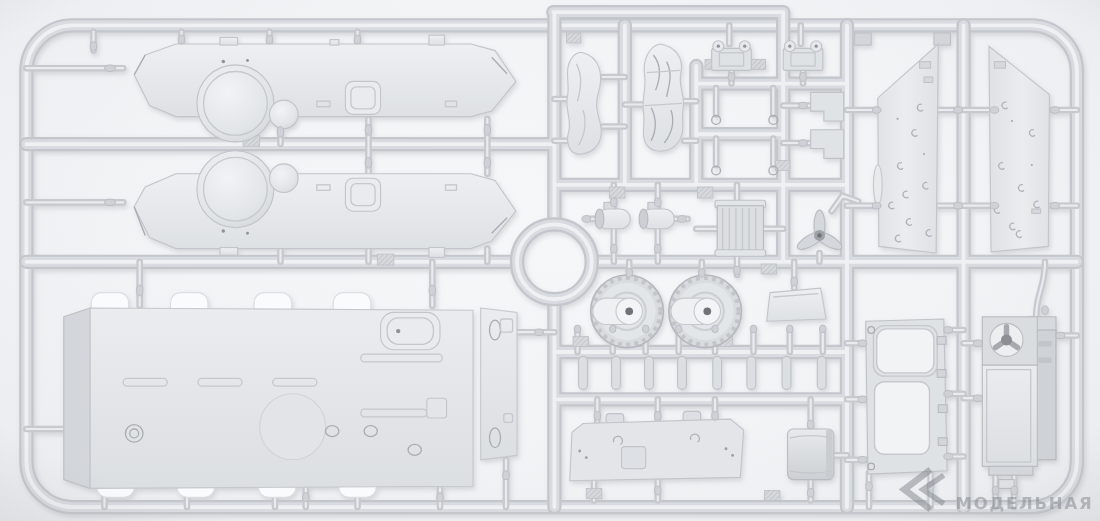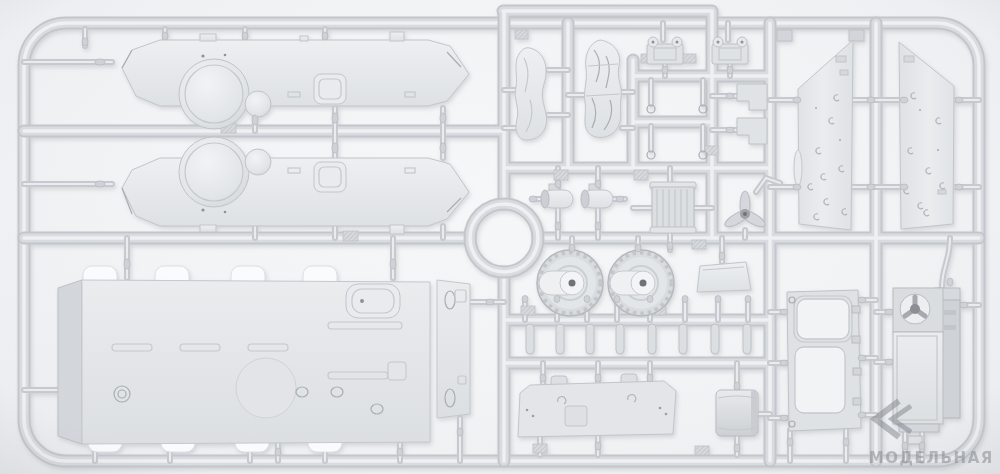--- a/index.html
+++ b/index.html
@@ -14,22 +14,22 @@
   .tube-hi  {fill:none;stroke:#eef0f2;stroke-width:3.5;stroke-linecap:round;stroke-linejoin:round;}
   .gate-base{fill:none;stroke:#c6c9cd;stroke-width:6;stroke-linecap:round;}
   .gate-hi  {fill:none;stroke:#e9ebee;stroke-width:2;stroke-linecap:round;}
   .bead{fill:#ced1d5;stroke:#b5b8bd;stroke-width:.7;}
   .pad{fill:url(#hatch);stroke:#bfc2c7;stroke-width:.8;}
   .part{fill:url(#gPart);stroke:#c2c5c9;stroke-width:1;}
   .detail-line{stroke:#c5c8cc;stroke-width:1.2;fill:none;}
   .dark-line{stroke:#a9adb2;stroke-width:1.2;fill:none;}
   .cmark{stroke:#aeb2b7;stroke-width:1.1;fill:none;}
   .watermark{
-    position:absolute;right:6px;bottom:6px;display:flex;align-items:flex-start;gap:7px;
-    color:#7f858c;opacity:.5;pointer-events:none;flex-direction:column;
+    position:absolute;right:6px;bottom:6px;display:flex;align-items:flex-end;gap:7px;
+    color:#7f858c;opacity:.5;pointer-events:none;
   }
   .wm-text{font-weight:bold;font-size:15px;letter-spacing:1.6px;line-height:1.3;}
 </style>
 </head>
 <body>
 
 <div class="stage">
 <svg class="sprue-svg" width="1000" height="474" viewBox="0 0 1000 474">
   <defs>
     <linearGradient id="gPart" x1="0" y1="0" x2="0" y2="1">

